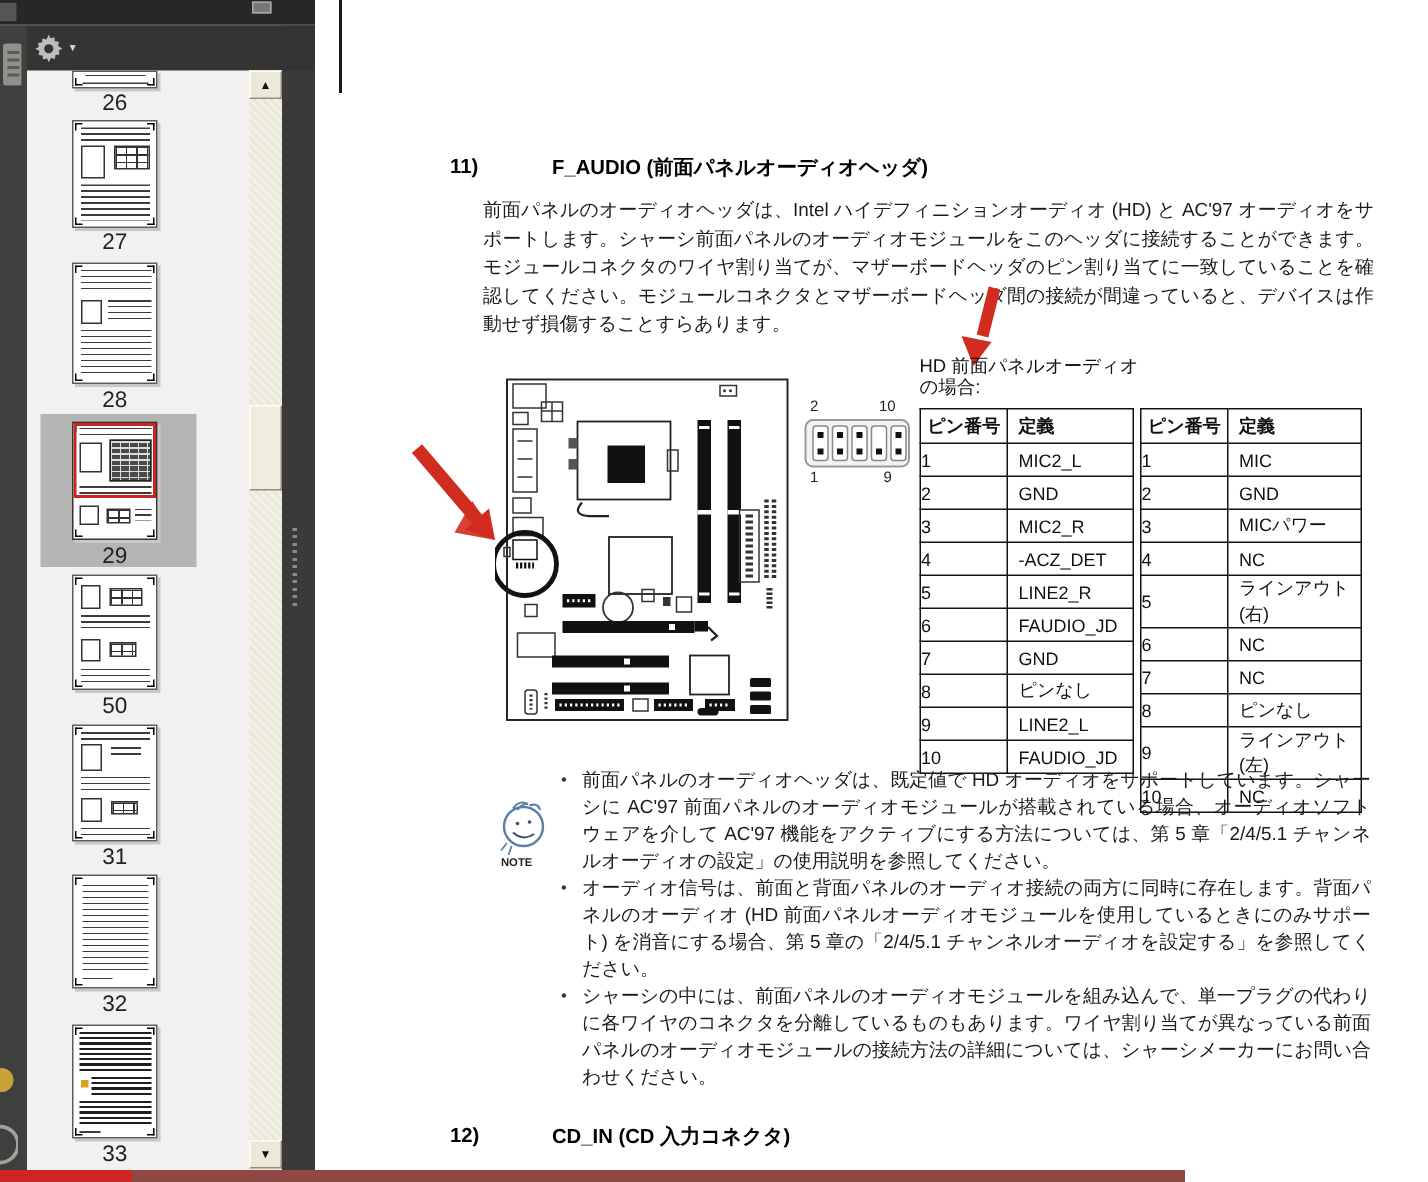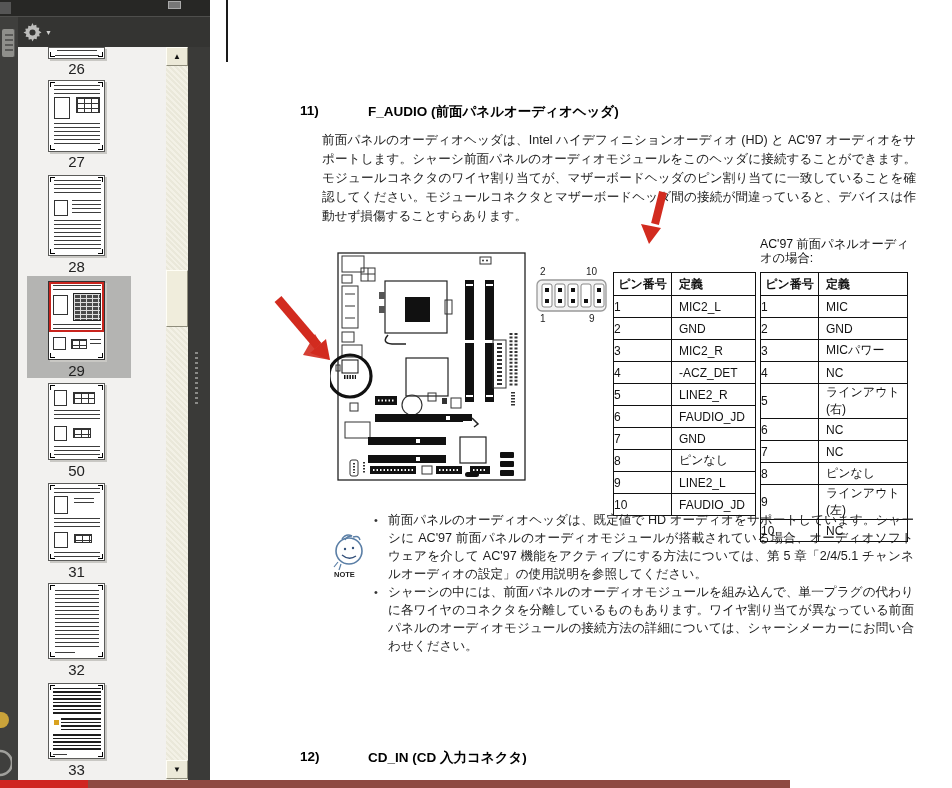--- a/index.html
+++ b/index.html
@@ -366,23 +366,23 @@
             <rect x="22" y="20" width="4" height="4"></rect>
           <rect x="35" y="9" width="4" height="4"></rect>
             <rect x="35" y="20" width="4" height="4"></rect>
           <rect x="48" y="20" width="4" height="4"></rect>
           <rect x="61" y="9" width="4" height="4"></rect>
             <rect x="61" y="20" width="4" height="4"></rect>
         </g>
       </svg>
     </div>
 
-    <div class="caption" style="left:550px;top:237px">
-      <div>AC'97 前面パネルオーディ</div>
-      <div>オの場合:</div>
+    <div class="caption" style="left:403px;top:237px">
+      <div>HD 前面パネルオーディオ</div>
+      <div>の場合:</div>
     </div>
 
     <table class="pintable" id="hd-table" style="left:403px;top:272px">
       <tbody>
           <tr>
             <th class="cnum">ピン番号</th>
             <th class="cdef">定義</th>
           </tr>
       <tr>
             <td class="cnum">1</td>
@@ -482,20 +482,21 @@
       <path d="M25,5 q6,-2 7,3" fill="none" stroke="#5b7fa6" stroke-width="1.4"></path>
       <circle cx="17" cy="17" r="1.2" fill="#33507a"></circle>
       <circle cx="25" cy="16" r="1.2" fill="#33507a"></circle>
       <path d="M14,23 q7,6 14,1" fill="none" stroke="#33507a" stroke-width="1.3"></path>
       <path d="M10,30 l-4,5 M13,32 l-2,6" stroke="#5b7fa6" stroke-width="1.2"></path>
       <text x="6" y="45" font-size="7.5" font-weight="bold" fill="#222" font-family="Liberation Sans, DejaVu Sans, sans-serif">NOTE</text>
     </svg>
 
     <ul class="bullets">
       <li>前面パネルのオーディオヘッダは、既定値で HD オーディオをサポートしています。シャーシに AC'97 前面パネルのオーディオモジュールが搭載されている場合、オーディオソフトウェアを介して AC'97 機能をアクティブにする方法については、第 5 章「2/4/5.1 チャンネルオーディオの設定」の使用説明を参照してください。</li>
+      <li>オーディオ信号は、前面と背面パネルのオーディオ接続の両方に同時に存在します。背面パネルのオーディオ (HD 前面パネルオーディオモジュールを使用しているときにのみサポート) を消音にする場合、第 5 章の「2/4/5.1 チャンネルオーディオを設定する」を参照してください。</li>
       <li>シャーシの中には、前面パネルのオーディオモジュールを組み込んで、単一プラグの代わりに各ワイヤのコネクタを分離しているものもあります。ワイヤ割り当てが異なっている前面パネルのオーディオモジュールの接続方法の詳細については、シャーシメーカーにお問い合わせください。</li>
     </ul>
 
     <div class="hnum" style="left:90px;top:749px">12)</div>
     <div class="htitle" style="left:112px;top:749px">CD_IN (CD 入力コネクタ)</div>
   </div>
 
   <div class="bottombar-red1"></div>
   <div class="bottombar-red2"></div>
 </div>

